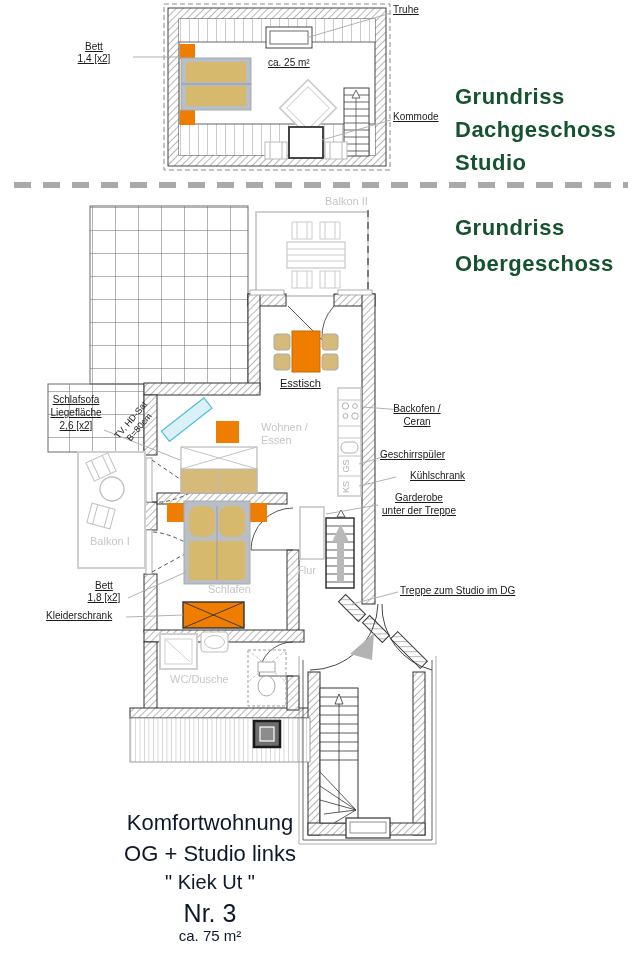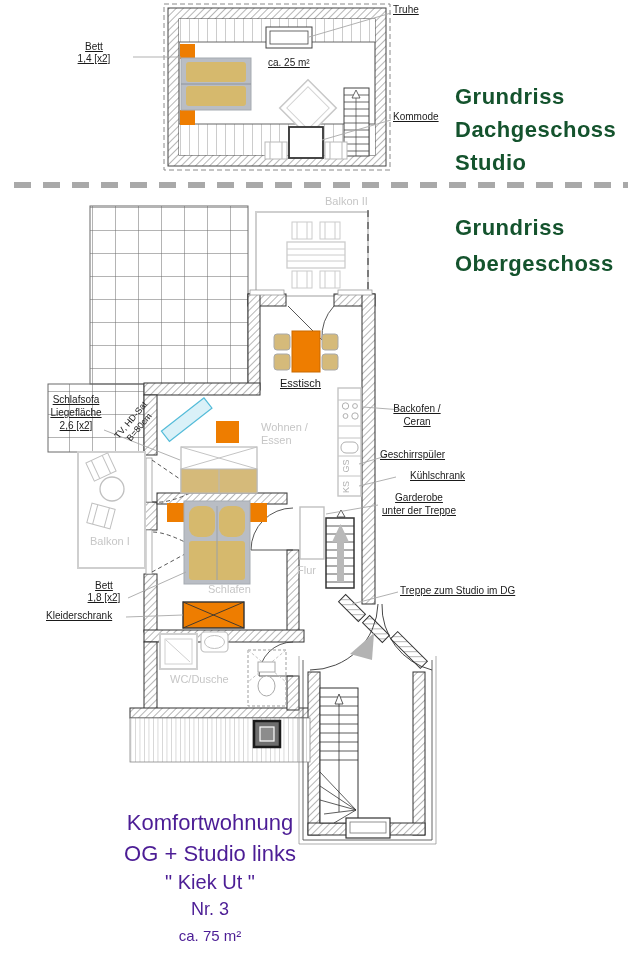--- a/index.html
+++ b/index.html
@@ -4,21 +4,21 @@
 <style>
   html,body{margin:0;padding:0;background:#ffffff;}
   #page{position:relative;width:640px;height:962px;background:#ffffff;overflow:hidden;
         font-family:"Liberation Sans",sans-serif;}
   #plan-svg{position:absolute;left:0;top:0;}
   .lbl{position:absolute;color:#1a1a1a;font-size:10px;line-height:12px;white-space:nowrap;text-decoration:underline;}
   .lbl.center{text-align:center;}
   .room{position:absolute;color:#c6c6c6;font-size:11px;line-height:13px;white-space:nowrap;}
   .title{position:absolute;color:#14532d;font-weight:bold;font-size:22px;line-height:33px;
          letter-spacing:0.5px;white-space:nowrap;}
-  .footer-line{position:absolute;left:60px;width:300px;text-align:center;color:#4c1d95;
+  .footer-line{position:absolute;left:60px;width:300px;text-align:center;color:#0f172a;
                white-space:nowrap;}
   .rot-lbl{position:absolute;transform:rotate(-50deg);transform-origin:center center;
            font-size:9px;line-height:10.5px;color:#1a1a1a;text-align:center;white-space:nowrap;}
 </style>
 </head>
 <body>
 
 <div id="page">
 
 <svg id="plan-svg" width="640" height="962" viewBox="0 0 640 962">
@@ -390,16 +390,16 @@
   <div>Bett</div>
   <div>1,8 [x2]</div>
 </div>
 <div class="lbl" style="left:46px;top:610px;">Kleiderschrank</div>
 <div class="lbl" style="left:400px;top:585px;">Treppe zum Studio im DG</div>
 <div class="room" style="left:170px;top:673px;">WC/Dusche</div>
 
 <div class="footer-line" style="top:810px;font-size:22px;">Komfortwohnung</div>
 <div class="footer-line" style="top:841px;font-size:22px;">OG + Studio links</div>
 <div class="footer-line" style="top:871px;font-size:20px;">" Kiek Ut "</div>
-<div class="footer-line" style="top:899px;font-size:18px;">Nr. 3</div>
+<div class="footer-line" style="top:899px;font-size:25px;">Nr. 3</div>
 <div class="footer-line" style="top:927px;font-size:15px;">ca. 75 m²</div>
 
 </div>
 
 </body></html>

